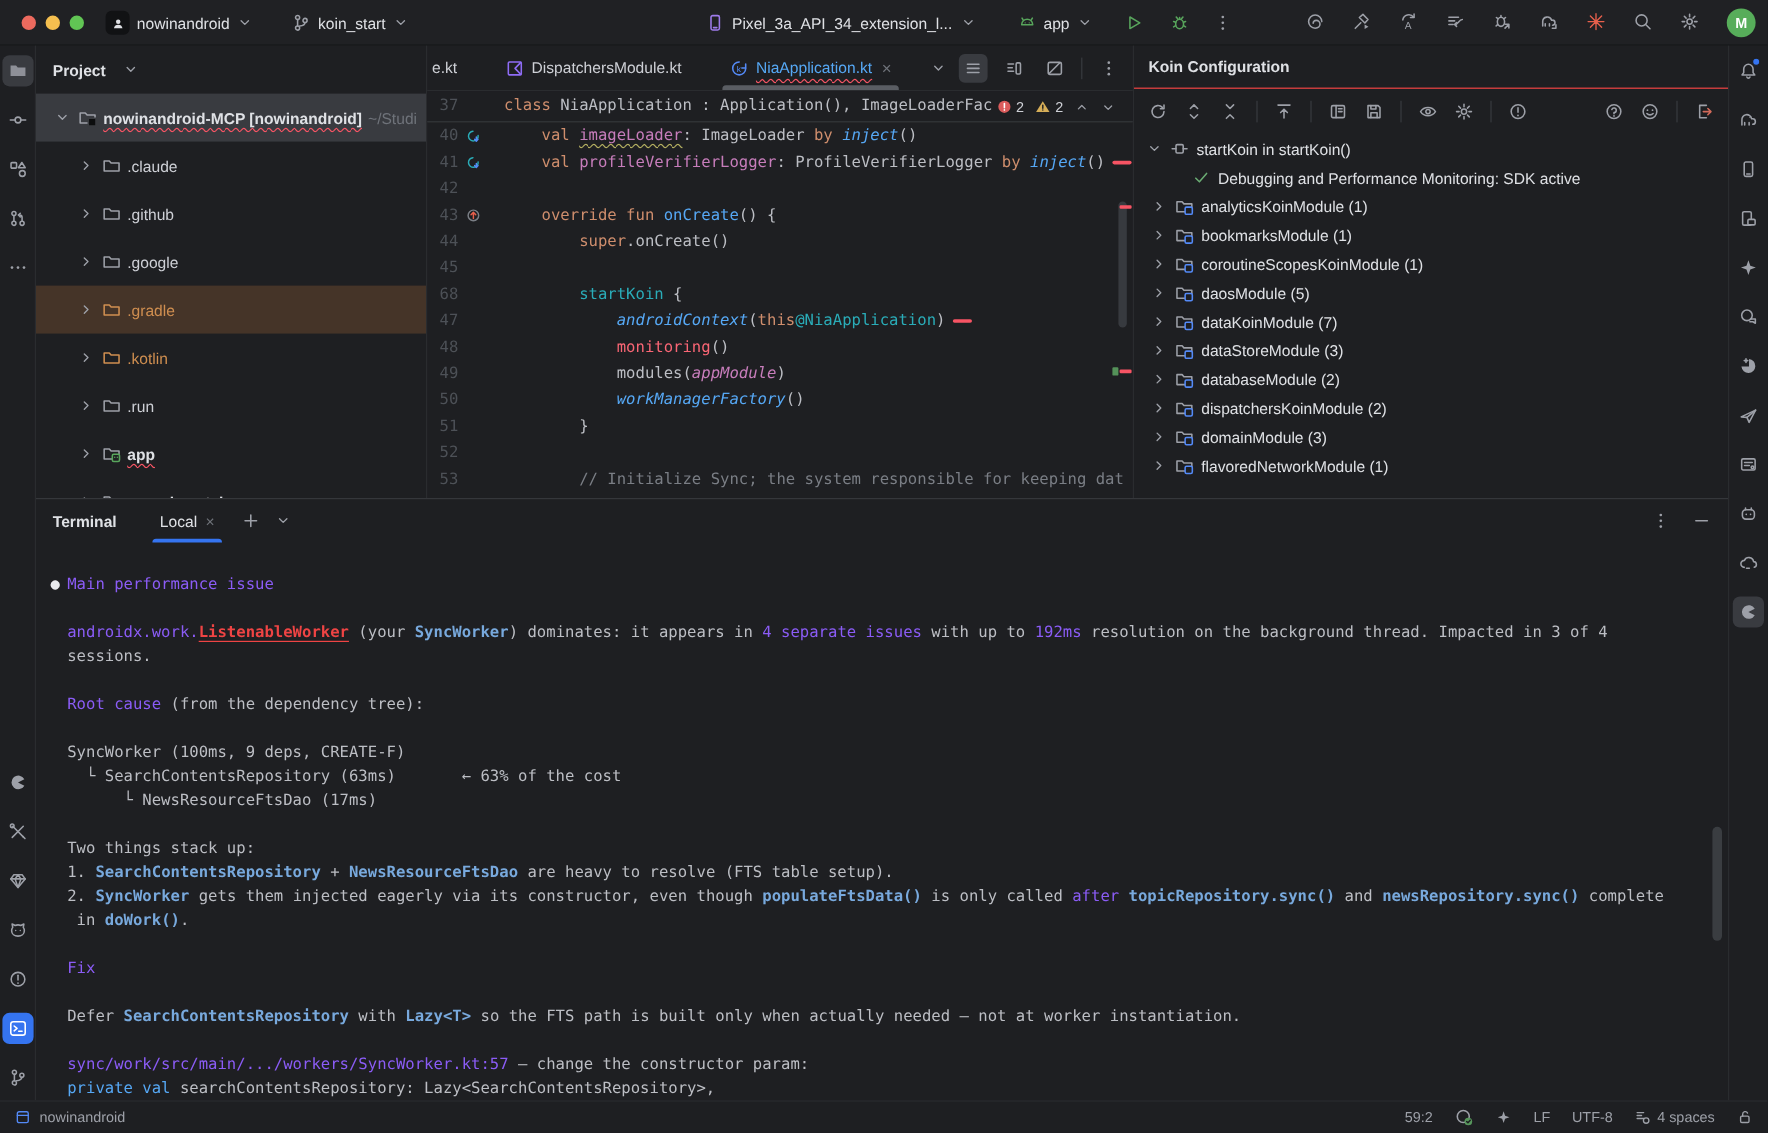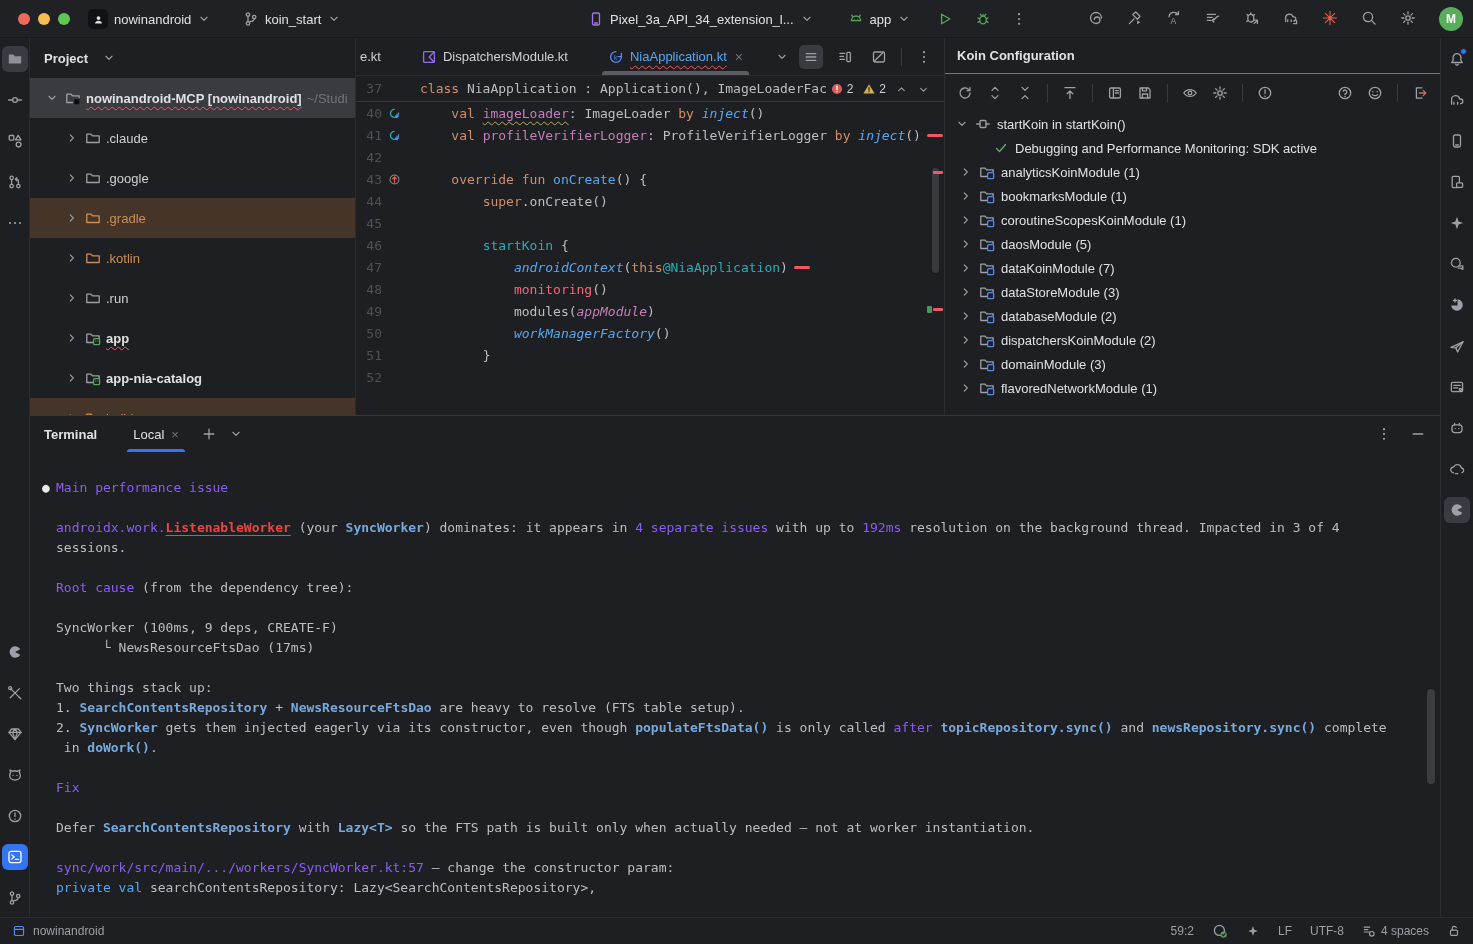--- a/index.html
+++ b/index.html
@@ -518,20 +518,34 @@
     <span class="chev icn">
           <svg viewBox="0 0 16 16" width="14" height="14" fill="none" stroke="currentColor" stroke-width="1.3" stroke-linecap="round" stroke-linejoin="round">
             <polyline points="6 4.5 9.5 8 6 11.5"></polyline>
           </svg>
         </span>
     <span class="icn">
           <svg viewBox="0 0 16 16" width="16" height="16" fill="none" stroke="currentColor" stroke-width="1.3" stroke-linecap="round" stroke-linejoin="round">
             <path d="M1.8 4.2h4.3l1.5 1.7h6.6v6.6H1.8z"></path>
           </svg>
         </span>
+    <span class="plabel">.github</span>
+
+  </div>
+      <div class="prow" style="padding-left:34px">
+    <span class="chev icn">
+          <svg viewBox="0 0 16 16" width="14" height="14" fill="none" stroke="currentColor" stroke-width="1.3" stroke-linecap="round" stroke-linejoin="round">
+            <polyline points="6 4.5 9.5 8 6 11.5"></polyline>
+          </svg>
+        </span>
+    <span class="icn">
+          <svg viewBox="0 0 16 16" width="16" height="16" fill="none" stroke="currentColor" stroke-width="1.3" stroke-linecap="round" stroke-linejoin="round">
+            <path d="M1.8 4.2h4.3l1.5 1.7h6.6v6.6H1.8z"></path>
+          </svg>
+        </span>
     <span class="plabel">.google</span>
 
   </div>
       <div class="prow hl" style="padding-left:34px">
     <span class="chev icn">
           <svg viewBox="0 0 16 16" width="14" height="14" fill="none" stroke="currentColor" stroke-width="1.3" stroke-linecap="round" stroke-linejoin="round">
             <polyline points="6 4.5 9.5 8 6 11.5"></polyline>
           </svg>
         </span>
     <span class="icn">
@@ -831,21 +845,21 @@
 
   </div>
       <div class="crow">
     <span class="lnum">45</span>
     <span class="gslot"></span>
     <span class="cbar"></span>
     <span class="ctext"><span class="pl"></span></span>
 
   </div>
       <div class="crow">
-    <span class="lnum">46</span>
+    <span class="lnum">68</span>
     <span class="gslot"></span>
     <span class="cbar"></span>
     <span class="ctext"><span class="pl">        </span><span class="teal">startKoin</span><span class="pl"> {</span></span>
 
   </div>
       <div class="crow">
     <span class="lnum">47</span>
     <span class="gslot"></span>
     <span class="cbar"></span>
     <span class="ctext"><span class="pl">            </span><span class="fn">androidContext</span><span class="pl">(</span><span class="kw">this</span><span class="teal">@NiaApplication</span><span class="pl">)</span></span>
@@ -877,20 +891,27 @@
     <span class="gslot"></span>
     <span class="cbar"></span>
     <span class="ctext"><span class="pl">        </span><span class="pl">}</span></span>
 
   </div>
       <div class="crow">
     <span class="lnum">52</span>
     <span class="gslot"></span>
     <span class="cbar"></span>
     <span class="ctext"><span class="pl"></span></span>
+
+  </div>
+      <div class="crow">
+    <span class="lnum">53</span>
+    <span class="gslot"></span>
+    <span class="cbar"></span>
+    <span class="ctext"><span class="pl">        </span><span class="cmt">// Initialize Sync; the system responsible for keeping dat</span></span>
 
   </div>
     </div>
   <div id="ed-scroll"></div>
   <div class="stripe-mark" style="top:133px"></div>
   <div class="stripe-green" style="top:268px"></div>
   <div class="stripe-mark" style="top:270px"></div>
 </div>
 
 <div id="koin" class="abs">
@@ -1216,20 +1237,21 @@
   </div>
   <div id="termbody">
       <div class="tline"><span class="dot">●</span><span class="b">Main performance issue</span></div>
       <div class="tline"></div>
       <div class="tline"><span class="b">androidx.work.</span><span class="link">ListenableWorker</span><span class="p"> (your </span><span class="code">SyncWorker</span><span class="p">) dominates: it appears in </span><span class="b">4 separate issues</span><span class="p"> with up to </span><span class="b">192ms</span><span class="p"> resolution on the background thread. Impacted in 3 of 4</span></div>
       <div class="tline"><span class="p">sessions.</span></div>
       <div class="tline"></div>
       <div class="tline"><span class="b">Root cause</span><span class="p"> (from the dependency tree):</span></div>
       <div class="tline"></div>
       <div class="tline"><span class="p">SyncWorker (100ms, 9 deps, CREATE-F)</span></div>
+      <div class="tline"><span class="p">  └ SearchContentsRepository (63ms)       ← 63% of the cost</span></div>
       <div class="tline"><span class="p">      └ NewsResourceFtsDao (17ms)</span></div>
       <div class="tline"></div>
       <div class="tline"><span class="p">Two things stack up:</span></div>
       <div class="tline"><span class="p">1. </span><span class="code">SearchContentsRepository</span><span class="p"> + </span><span class="code">NewsResourceFtsDao</span><span class="p"> are heavy to resolve (FTS table setup).</span></div>
       <div class="tline"><span class="p">2. </span><span class="code">SyncWorker</span><span class="p"> gets them injected eagerly via its constructor, even though </span><span class="code">populateFtsData()</span><span class="p"> is only called </span><span class="b">after</span><span class="p"> </span><span class="code">topicRepository.sync()</span><span class="p"> and </span><span class="code">newsRepository.sync()</span><span class="p"> complete</span></div>
       <div class="tline"><span class="p"> in </span><span class="code">doWork()</span><span class="p">.</span></div>
       <div class="tline"></div>
       <div class="tline"><span class="b">Fix</span></div>
       <div class="tline"></div>
       <div class="tline"><span class="p">Defer </span><span class="code">SearchContentsRepository</span><span class="p"> with </span><span class="code">Lazy&lt;T&gt;</span><span class="p"> so the FTS path is built only when actually needed — not at worker instantiation.</span></div>

